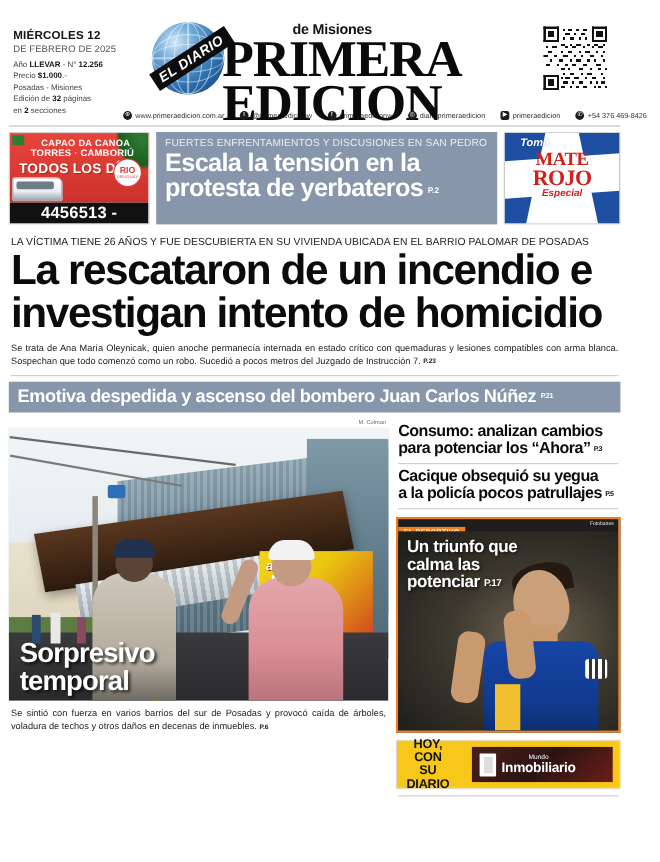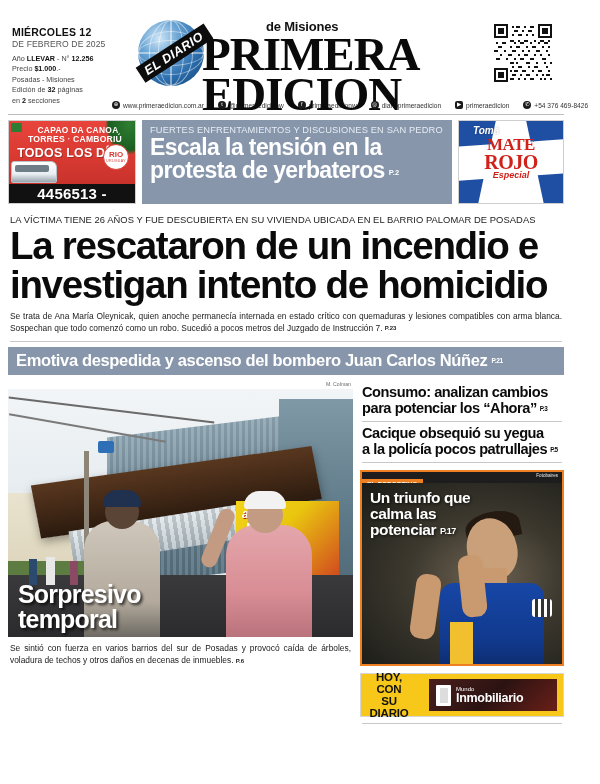--- a/index.html
+++ b/index.html
@@ -245,21 +245,21 @@
   .sp-band { position:absolute; right: 2%; bottom: 30%; width: 16%; height: 12%; background: repeating-linear-gradient(90deg,#fff 0 3px,#333 3px 6px); border-radius: 3px; }
   .sp-head-txt {
     position: absolute; left: 8px; top: 18px; z-index: 4;
     font-size: 15.5px; font-weight: bold; color: #fff; line-height: 1.04; letter-spacing: -.4px;
     text-shadow: 1px 1px 3px rgba(0,0,0,.7);
   }
   .sp-head-txt .pg { font-size: 9px; vertical-align: 1px; }
 
   .ad-bottom { margin-top: 7px; border: 1px solid #d6d6d6; background: #f7c81a; height: 44px; display: flex; align-items: center; padding: 0 6px; gap: 18px; }
   .ab-left { flex: 1; text-align: center; font-size: 11.5px; font-weight: bold; color: #111; line-height: 1.06; letter-spacing: -.2px; }
-  .ab-right { width: 128px; height: 32px; background: linear-gradient(135deg,#4a1f1c 0%, #2b1312 50%, #6b1f18 100%); display: flex; align-items: center; gap: 5px; padding-left: 7px; }
+  .ab-right { width: 128px; height: 32px; background: linear-gradient(135deg,#4a1f1c 0%, #2b1312 50%, #6b1f18 100%); display: flex; align-items: center; gap: 5px; padding-left: 7px; text-align: center; }
   .door { width: 15px; height: 21px; background: #fff; border-radius: 1px; position: relative; flex: none; }
   .door::after { content:""; position:absolute; left: 4px; top: 3px; width: 8px; height: 15px; background: #ddd; }
   .ab-right .txt { color: #fff; line-height: 1; }
   .ab-right .txt .mundo { font-size: 6px; display: block; }
   .ab-right .txt .inmo { font-size: 12.5px; font-weight: bold; display: block; letter-spacing: -.3px; }
   .footrule { height: 1px; background: #c9c9c9; margin: 6px 2px 0; }
 </style>
 </head>
 <body>
 

